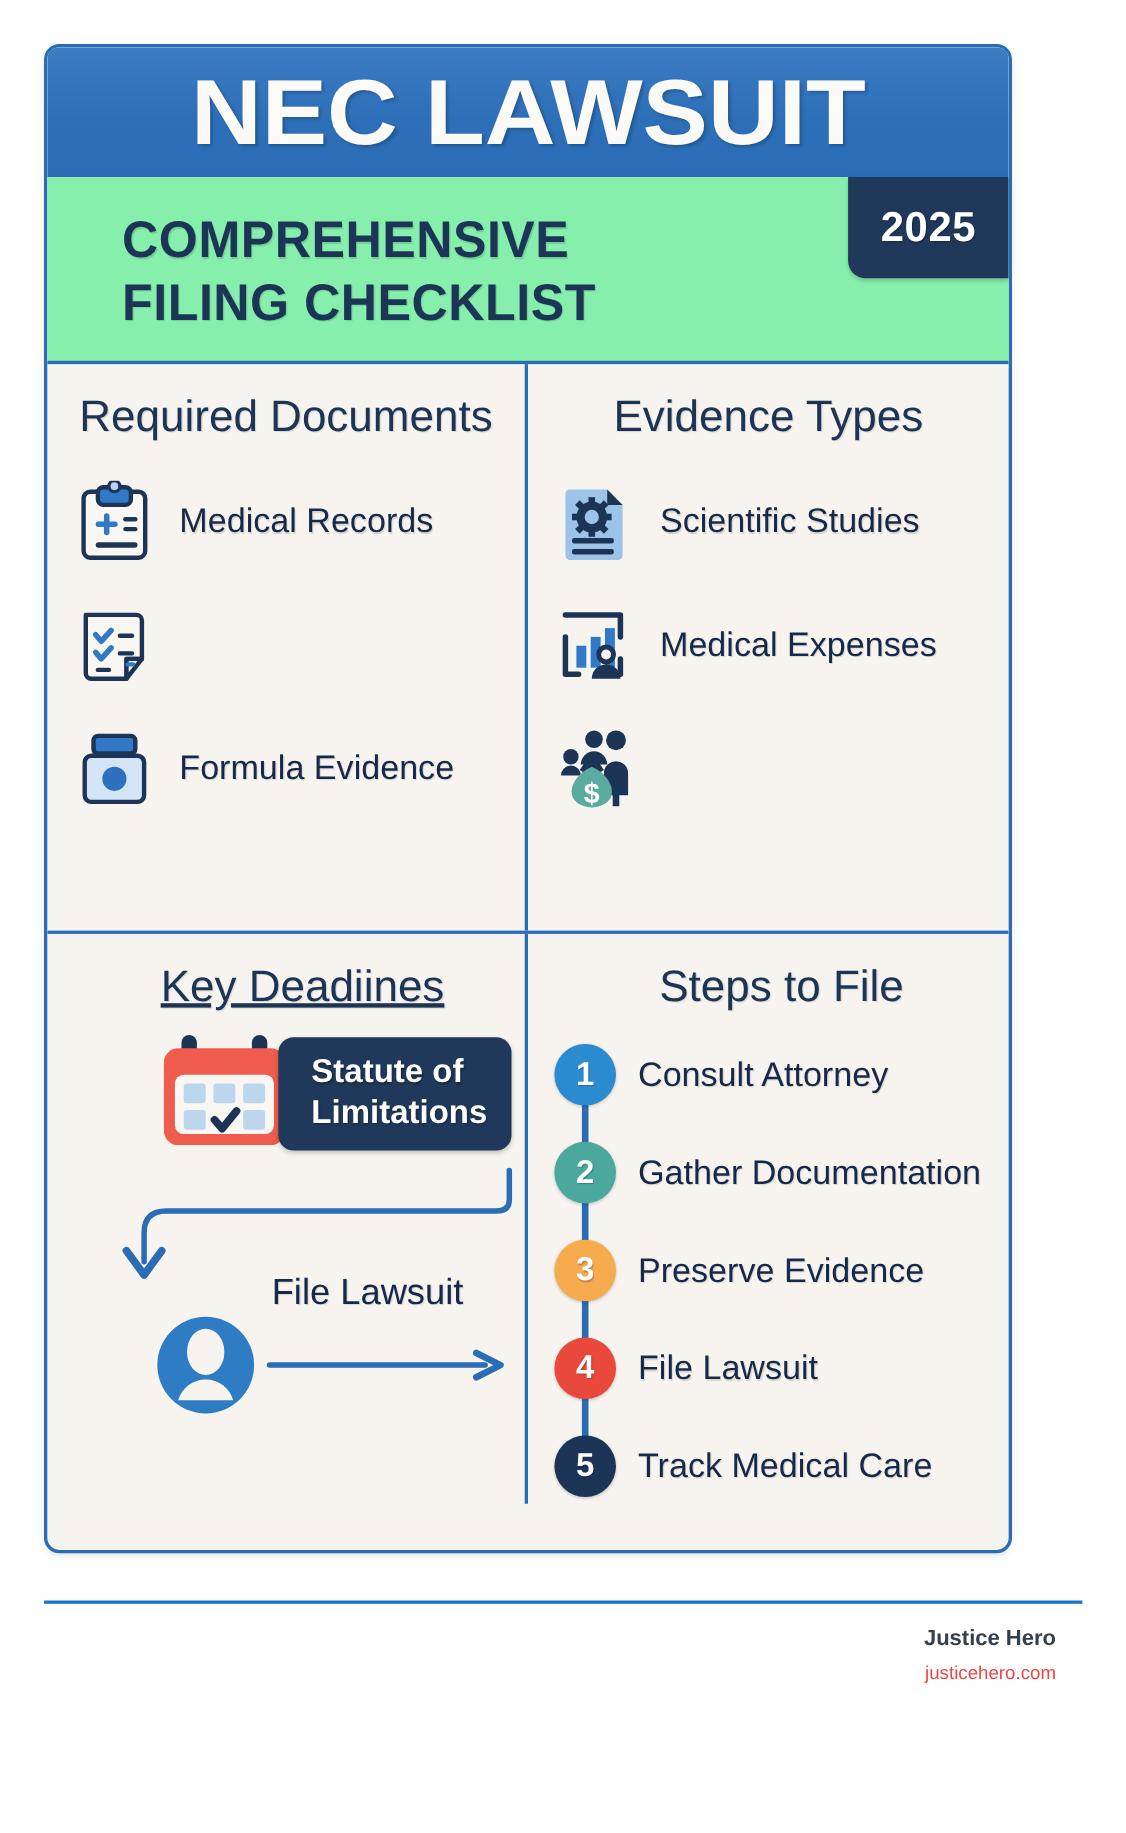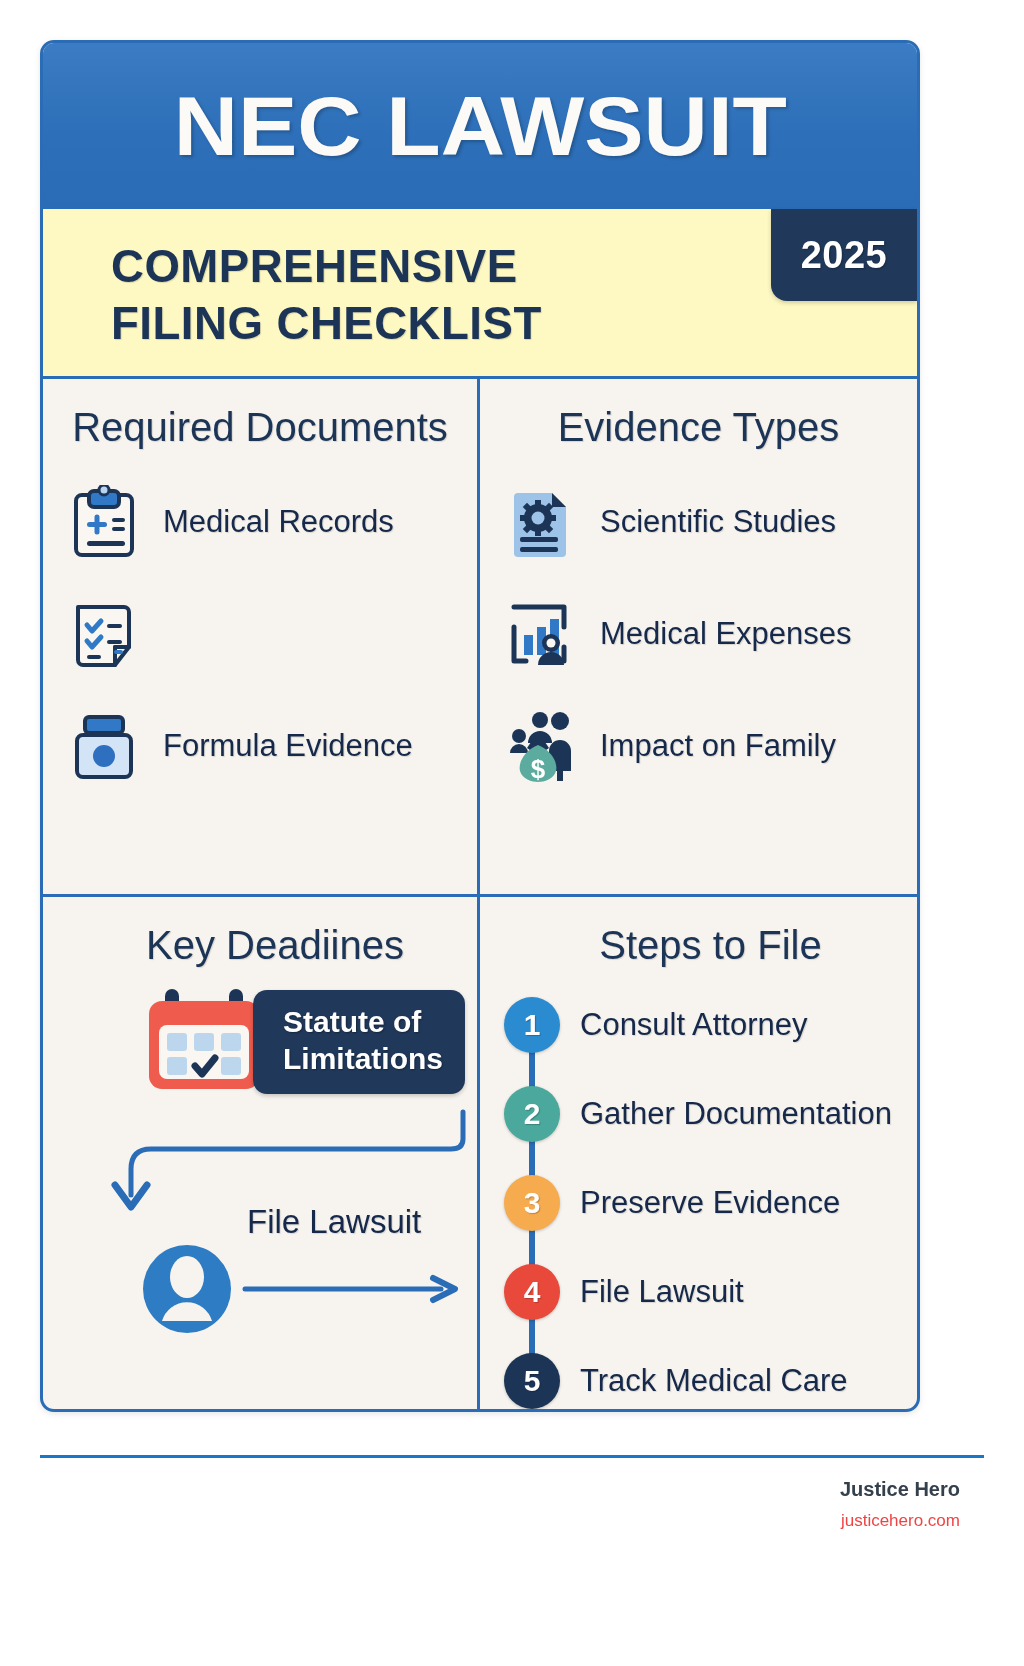--- a/index.html
+++ b/index.html
@@ -17,21 +17,21 @@
     background: #f7f4ef;
     border: 3px solid #2a6cb5;
     border-radius: 14px;
     overflow: hidden;
     box-shadow: 0 2px 6px rgba(0,0,0,0.10);
   }
 
   
   .header-band {
     position: relative;
-    height: 166px;
+    height: 118px;
     background: linear-gradient(180deg,#3b7cc4 0%, #2d6fb8 55%, #2a6cb5 100%);
     display: flex;
     align-items: center;
     justify-content: center;
   }
   .main-title {
     color: #fbfaf7;
     font-size: 84px;
     font-weight: 700;
     letter-spacing: 0px;
@@ -40,21 +40,21 @@
     text-shadow: 2px 2px 3px rgba(0,0,0,0.22);
     white-space: nowrap;
     line-height: 1;
   }
 
   
   .subtitle-block {
     position: relative;
     height: 170px;
     border-bottom: 3px solid #2a6cb5;
-    background: #fef9c3;
+    background: #86efac;
   }
   .subtitle-text {
     position: absolute;
     left: 68px; top: 28px;
     color: #1c3557;
     font-size: 47px;
     font-weight: 700;
     line-height: 1.22;
     letter-spacing: 0.5px;
     transform: scaleX(0.97);
@@ -113,21 +113,21 @@
     display: flex; align-items: center; justify-content: center;
   }
   .item-label {
     color: #16294a;
     font-size: 31px;
     line-height: 1.3;
     text-shadow: 1px 1px 1px rgba(0,0,0,0.13);
   }
 
   
-  .kd-title { padding-left: 30px; }
+  .kd-title { padding-left: 30px; text-decoration: underline; }
   .cal-row {
     position: absolute;
     left: 100px; top: 88px;
     display: flex; align-items: center;
   }
   .statute-pill {
     margin-left: -18px;
     background: #20395b;
     border-radius: 14px;
     padding: 14px 22px 16px 30px;
@@ -330,21 +330,20 @@
                 <path d="M24 34 a12 12 0 0 1 24 0 z" fill="#1c3557"></path>
                 <circle cx="56" cy="12" r="9" fill="#1c3557"></circle>
                 <path d="M45 42 a11 11 0 0 1 22 0 v20 h-8 v10 h-6 v-10 h-8 z" fill="#1c3557"></path>
                 <circle cx="15" cy="27" r="7" fill="#1c3557"></circle>
                 <path d="M6 44 a9 9 0 0 1 18 0 z" fill="#1c3557"></path>
                 <path d="M23 39 l4 -6 h14 l4 6 a18 18 0 0 1 -22 0 z" fill="#1c3557"></path>
                 <path d="M34 36 c-14 6 -20 18 -18 26 c2 8 12 11 18 11 c6 0 16 -3 18 -11 c2 -8 -4 -20 -18 -26 z" fill="#5bab9e"></path>
                 <text x="34" y="69" font-family="Liberation Sans, sans-serif" font-size="26" font-weight="700" fill="#ffffff" text-anchor="middle">$</text>
               </svg>
             </div>
-            <div class="item-label">Impact on Family</div>
           </div>
 
         </div>
       </div>
     </div>
 
     <div class="row bottom">
 
       <div class="cell left">
         <div class="cell-title kd-title">Key Deadiines</div>

